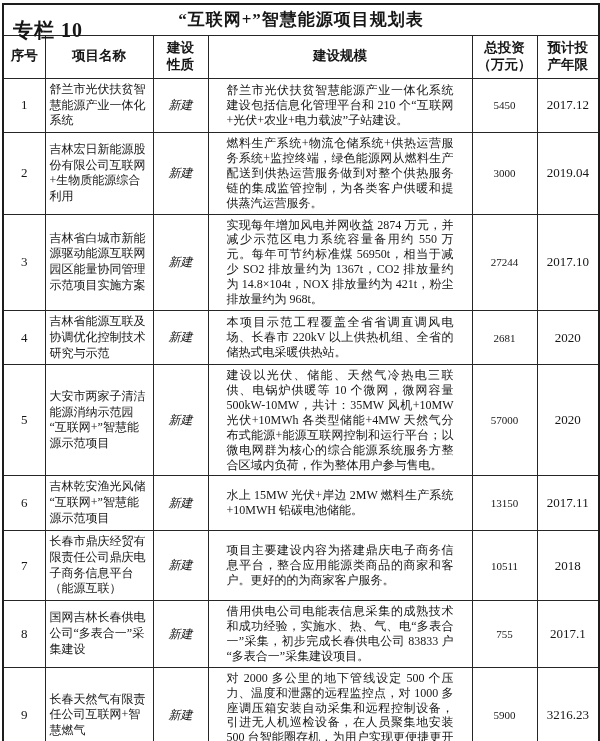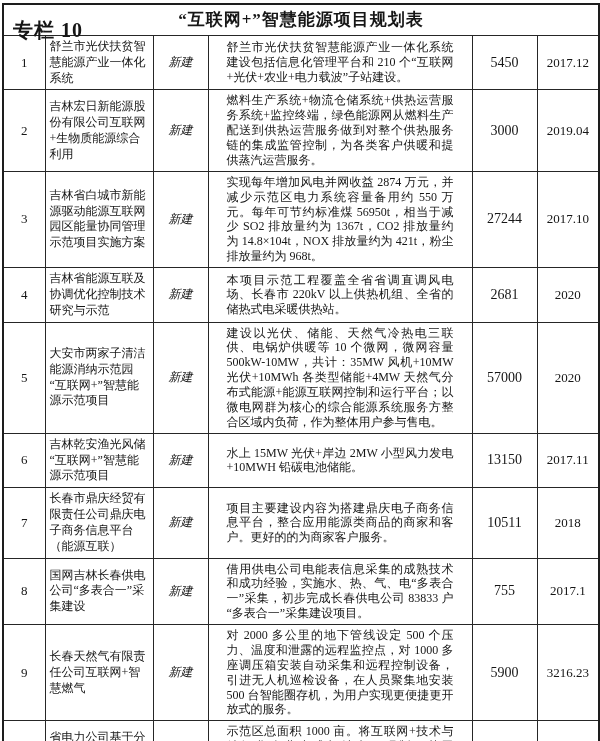--- a/index.html
+++ b/index.html
@@ -31,21 +31,21 @@
     font-weight:bold;font-size:13.5px;line-height:1.25;
     white-space:pre-line;text-align:center;vertical-align:middle;
     padding:4px 1px;
   }
   
   td{vertical-align:middle;font-size:12px;}
   .c-no{ text-align:center;font-size:13px;padding:2px;}
   .c-name{ text-align:left;line-height:1.32;padding:3px 4px;}
   .c-nature{ text-align:center;padding:2px;font-style:italic;}
   .c-scale{ text-align:left;line-height:1.24;padding:3px 18px;text-align:justify;}
-  .c-inv{ text-align:center;font-size:14px;padding:2px;}
+  .c-inv{ text-align:center;font-size:11px;padding:2px;}
   .c-year{ text-align:center;font-size:13px;padding:2px;}
 </style>
 </head>
 <body>
 
 <div class="page">
   <table>
     <colgroup>
       <col style="width:42px">
       <col style="width:108px">
@@ -54,20 +54,31 @@
       <col style="width:65px">
       <col style="width:62px">
     </colgroup>
     <thead>
       <tr>
         <td class="title-cell" colspan="6">
           <span class="panel-label">专栏 10</span>
           <span class="table-title">“互联网+”智慧能源项目规划表</span>
         </td>
       </tr>
+      <tr>
+          <th>序号</th>
+          <th>项目名称</th>
+          <th>建设
+性质</th>
+          <th>建设规模</th>
+          <th>总投资
+（万元）</th>
+          <th>预计投
+产年限</th>
+        </tr>
     </thead>
     <tbody>
         <tr>
     <td class="c-no">1</td>
     <td class="c-name">舒兰市光伏扶贫智慧能源产业一体化系统</td>
     <td class="c-nature">新建</td>
     <td class="c-scale">舒兰市光伏扶贫智慧能源产业一体化系统建设包括信息化管理平台和 210 个“互联网+光伏+农业+电力载波”子站建设。</td>
     <td class="c-inv">5450</td>
     <td class="c-year">2017.12</td>
   </tr>
@@ -100,21 +111,21 @@
     <td class="c-name">大安市两家子清洁能源消纳示范园“互联网+”智慧能源示范项目</td>
     <td class="c-nature">新建</td>
     <td class="c-scale">建设以光伏、储能、天然气冷热电三联供、电锅炉供暖等 10 个微网，微网容量 500kW-10MW，共计：35MW 风机+10MW 光伏+10MWh 各类型储能+4MW 天然气分布式能源+能源互联网控制和运行平台；以微电网群为核心的综合能源系统服务方整合区域内负荷，作为整体用户参与售电。</td>
     <td class="c-inv">57000</td>
     <td class="c-year">2020</td>
   </tr>
         <tr>
     <td class="c-no">6</td>
     <td class="c-name">吉林乾安渔光风储“互联网+”智慧能源示范项目</td>
     <td class="c-nature">新建</td>
-    <td class="c-scale">水上 15MW 光伏+岸边 2MW 小型风力发电+10MWH 铅碳电池储能。</td>
+    <td class="c-scale">水上 15MW 光伏+岸边 2MW 燃料生产系统+10MWH 铅碳电池储能。</td>
     <td class="c-inv">13150</td>
     <td class="c-year">2017.11</td>
   </tr>
         <tr>
     <td class="c-no">7</td>
     <td class="c-name">长春市鼎庆经贸有限责任公司鼎庆电子商务信息平台（能源互联）</td>
     <td class="c-nature">新建</td>
     <td class="c-scale">项目主要建设内容为搭建鼎庆电子商务信息平台，整合应用能源类商品的商家和客户。更好的的为商家客户服务。</td>
     <td class="c-inv">10511</td>
     <td class="c-year">2018</td>

